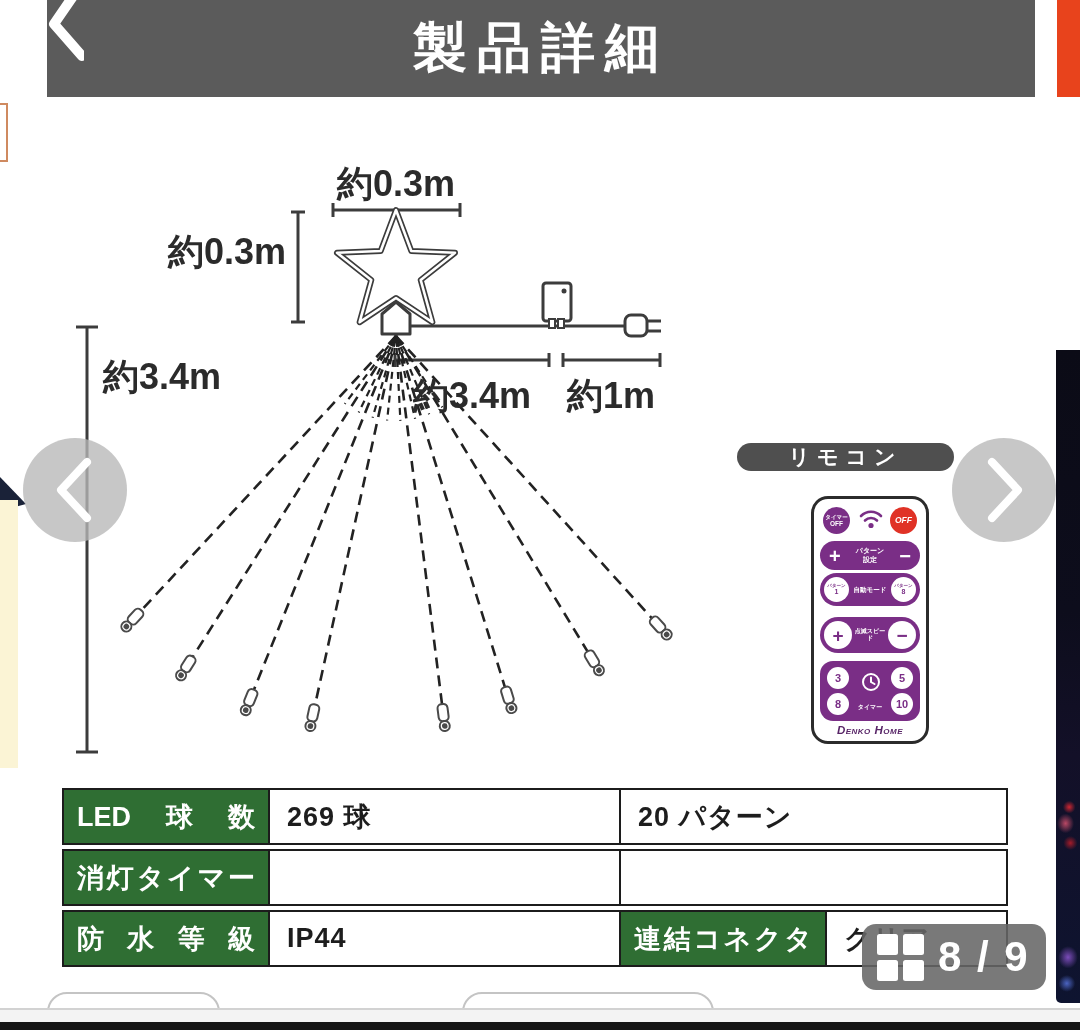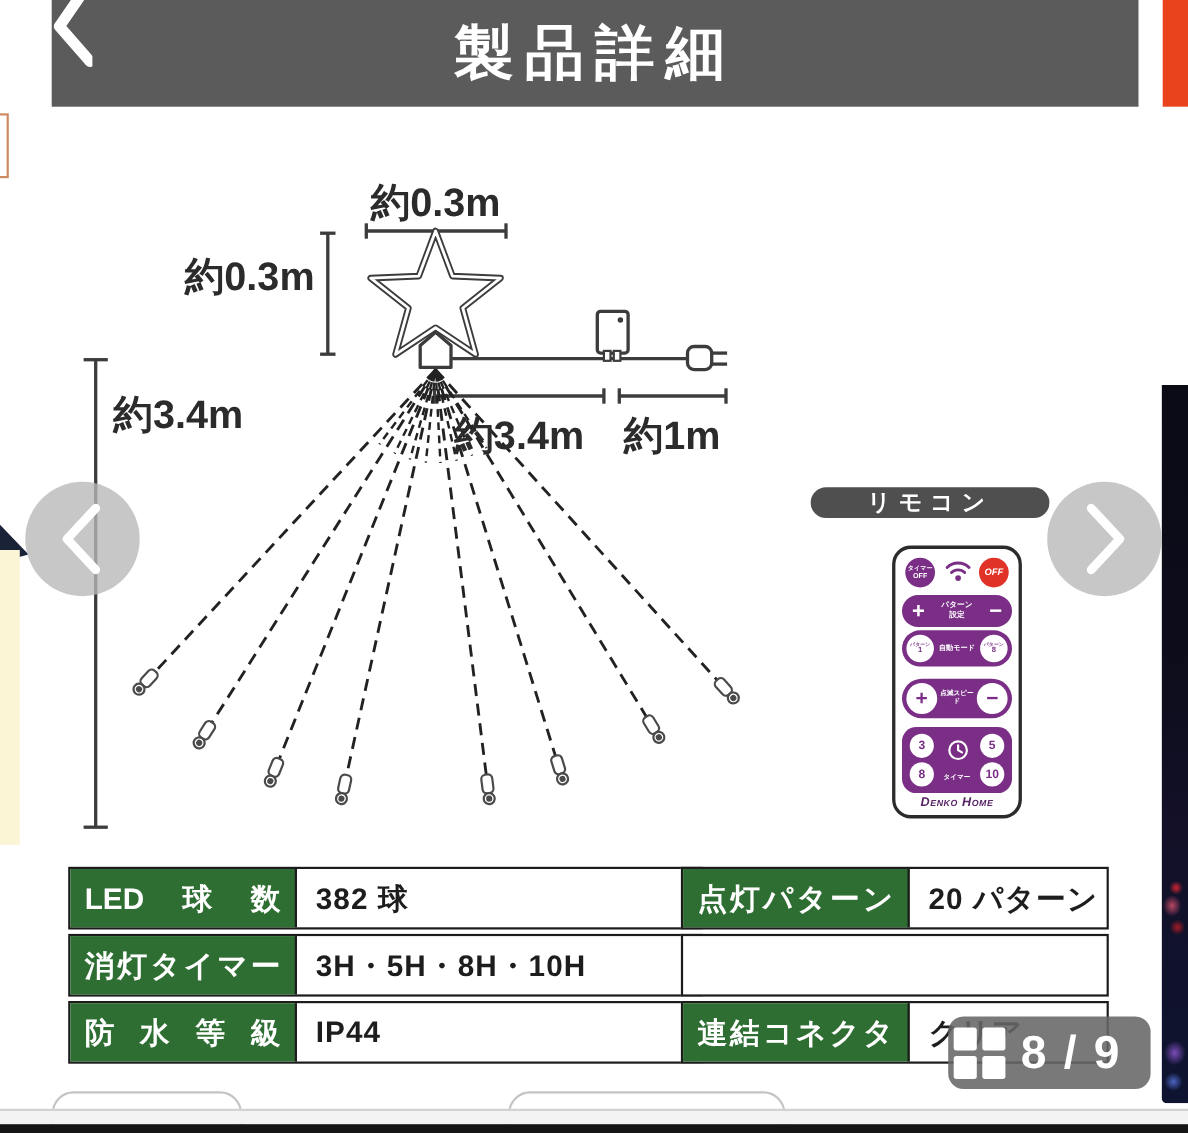--- a/index.html
+++ b/index.html
@@ -75,21 +75,21 @@
              padding:0 13px; }
   .spec-th > span { width:100%; text-align:justify; text-align-last:justify; }
   .spec-left .spec-th { width:206px; }
   .spec-right .spec-th { width:206px; }
   .spec-td { flex:1; display:flex; align-items:center; padding-left:17px;
              font-size:27px; font-weight:bold; color:#1d1d1d; letter-spacing:1px; }
 
   
   .pager { left:862px; top:924px; width:184px; height:66px; border-radius:14px;
            background:rgba(103,103,103,0.88); z-index:7; display:flex;
-           align-items:center; padding-left:5px; }
+           align-items:center; padding-left:15px; }
   .pager-grid { display:grid; grid-template-columns:21px 21px; grid-template-rows:21px 21px;
                 gap:5px; margin-right:14px; }
   .pager-grid div { background:#fff; border-radius:2.5px; }
   .pager-text { color:#fff; font-size:42px; font-weight:bold; letter-spacing:2px; }
 
   
   .pill-outline { top:992px; height:50px; border:2px solid #c4c4c4; border-radius:20px;
                   background:transparent; z-index:5; }
   .pill-a { left:47px; width:173px; }
   .pill-b { left:462px; width:252px; }
@@ -316,41 +316,37 @@
     <svg width="104" height="104">
       <polyline points="40,24 66,52 40,80" fill="none" stroke="#fff" stroke-width="8" stroke-linecap="round" stroke-linejoin="round"></polyline>
     </svg>
   </div>
 
   <div class="abs spec spec-left">
     <div class="spec-row">
       <div class="spec-th">
           <span>LED球数</span>
         </div>
-      <div class="spec-td">382 球</div>
+      <div class="spec-td">269 球</div>
     </div>
     <div class="spec-row">
       <div class="spec-th">
           <span>消灯タイマー</span>
         </div>
-      <div class="spec-td">3H・5H・8H・10H</div>
     </div>
     <div class="spec-row">
       <div class="spec-th">
           <span>防水等級</span>
         </div>
       <div class="spec-td">IP44</div>
     </div>
   </div>
 
   <div class="abs spec spec-right">
     <div class="spec-row">
-      <div class="spec-th">
-          <span>点灯パターン</span>
-        </div>
       <div class="spec-td">20 パターン</div>
     </div>
     <div class="spec-row">
     </div>
     <div class="spec-row">
       <div class="spec-th">
           <span>連結コネクタ</span>
         </div>
       <div class="spec-td">クリア</div>
     </div>

